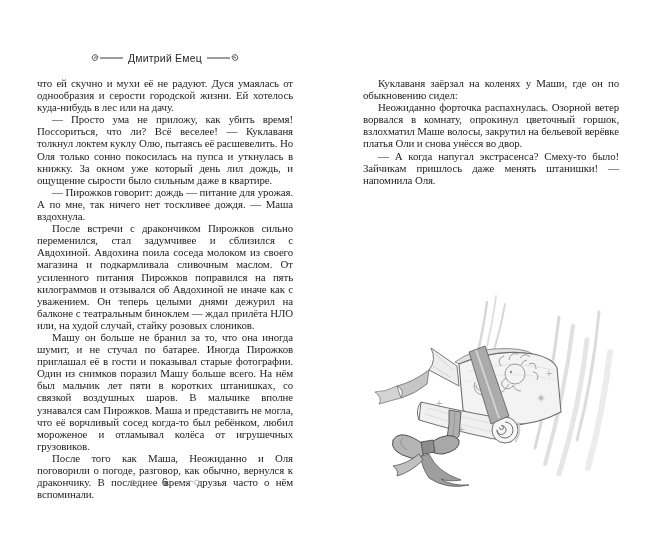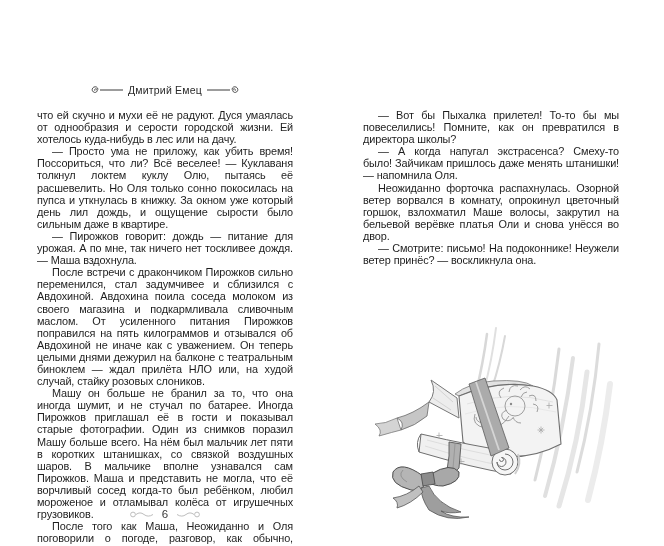--- a/index.html
+++ b/index.html
@@ -2,37 +2,37 @@
 <html lang="ru"><head>
 <meta charset="utf-8">
 <style>
   html,body{margin:0;padding:0;}
   body{
     width:664px;height:546px;position:relative;overflow:hidden;
     background:#ffffff;
     font-family:"Liberation Sans", sans-serif;
     color:#1e1e1e;
   }
-  .page{position:absolute;top:0;height:384px;margin-top:32px;}
+  .page{position:absolute;top:0;height:384px;}
   .page.left{left:37px;width:256px;}
   .page.right{left:363px;width:256px;}
 
   .running-head{
     position:absolute;top:52px;left:0;right:0;
     display:flex;align-items:center;justify-content:center;gap:5px;
     font-size:10.5px;letter-spacing:.2px;color:#2a2a2a;white-space:nowrap;
   }
   .running-head svg{flex:0 0 auto;}
   .orn-flip{transform:scaleX(-1);}
 
   .text-block{
     position:absolute;top:77px;left:0;width:256px;
     font-size:10.9px;line-height:12.1px;
     text-align:justify;letter-spacing:-.12px;
-    hyphens:auto;-webkit-hyphens:auto;
+    hyphens:auto;font-family:Liberation Serif, serif;-webkit-hyphens:auto;
   }
   .text-block p{margin:0;text-indent:15px;}
   .text-block p.noindent{text-indent:0;}
 
   .folio{
     position:absolute;top:476px;left:0;right:0;
     display:flex;align-items:center;justify-content:center;gap:9px;
     font-size:11.5px;color:#3a3a3a;
   }
 
@@ -78,24 +78,23 @@
         <circle cx="4" cy="4.5" r="2.4" fill="none" stroke="#b5b5b5" stroke-width="0.9"></circle>
         <path d="M7 4.5 q4 -3.2 8 0 t9 0" fill="none" stroke="#b5b5b5" stroke-width="0.9"></path>
       </svg>
     </footer>
   </section>
 
   <section class="page right">
 
 
     <div class="text-block">
-      <p>— Вот бы Пыхалка прилетел! То-то бы мы повеселились! Помните, как он превратился в директора школы?</p>
+      <p>Куклаваня заёрзал на коленях у Маши, где он по обыкновению сидел:</p>
+      <p>Неожиданно форточка распахнулась. Озорной ветер ворвался в комнату, опрокинул цветочный горшок, взлохматил Маше волосы, закрутил на бельевой верёвке платья Оли и снова унёсся во двор.</p>
       <p>— А когда напугал экстрасенса? Смеху-то было! Зайчикам пришлось даже менять штанишки! — напомнила Оля.</p>
-      <p>Неожиданно форточка распахнулась. Озорной ветер ворвался в комнату, опрокинул цветочный горшок, взлохматил Маше волосы, закрутил на бельевой верёвке платья Оли и снова унёсся во двор.</p>
-      <p>— Смотрите: письмо! На подоконнике! Неужели ветер принёс? — воскликнула она.</p>
     </div>
 
     <figure class="illustration">
       <svg width="290" height="260" viewBox="0 0 290 260">
 
         <g fill="none" stroke-linecap="round">
           <path d="M124 16 Q120 46 113 74" stroke="#d8d8d8" stroke-width="2.5"></path>
           <path d="M133 10 Q129 42 121 72" stroke="#e0e0e0" stroke-width="2"></path>
           <path d="M142 18 Q137 46 129 70" stroke="#d8d8d8" stroke-width="2"></path>
           <path d="M196 31 Q188 100 172 162" stroke="#dadada" stroke-width="3"></path>

